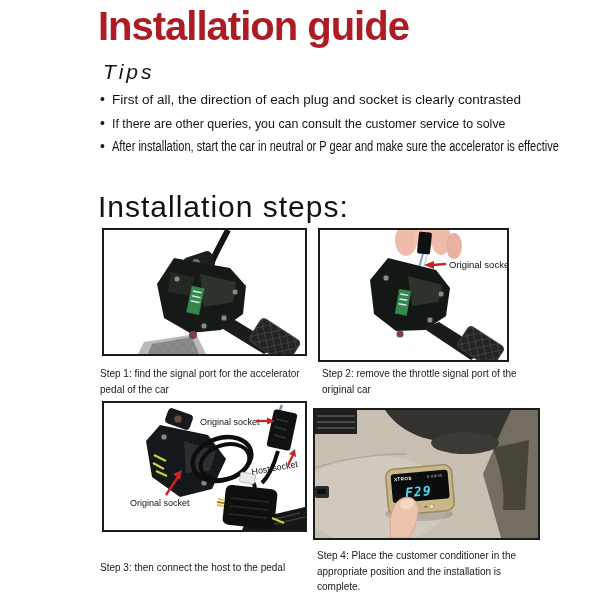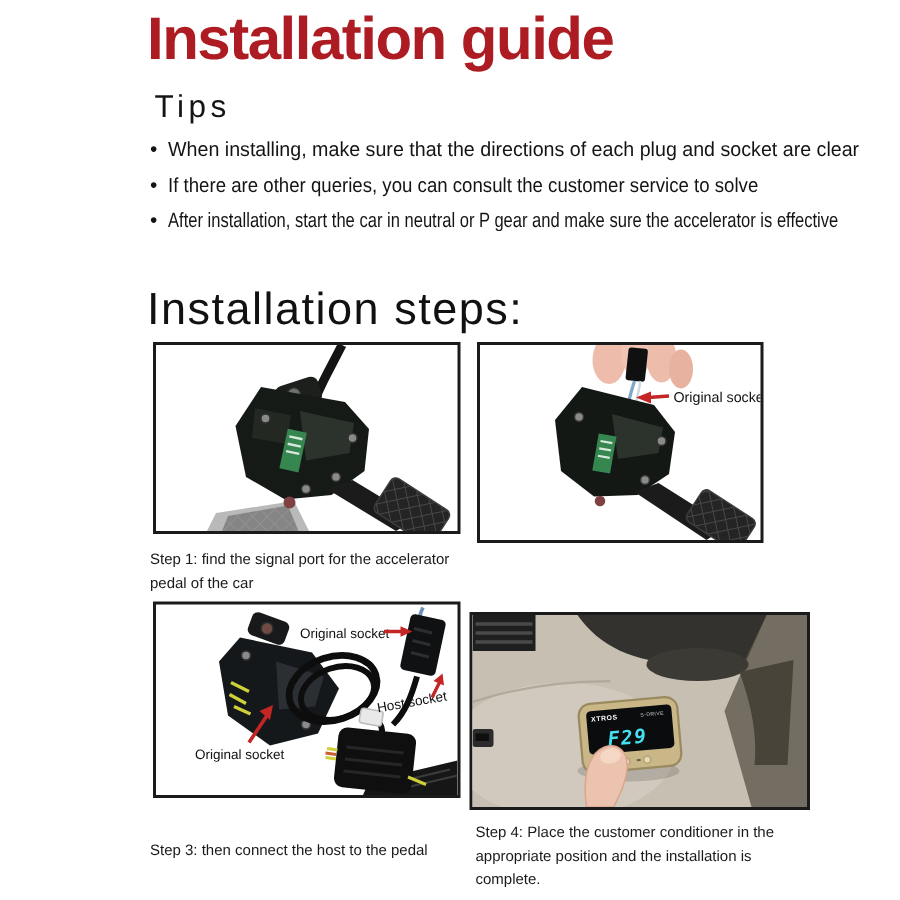--- a/index.html
+++ b/index.html
@@ -1,21 +1,21 @@
 <!DOCTYPE html>
 <html><head>
 <meta charset="utf-8">
 <style>
   html,body{margin:0;padding:0;background:#fff;}
   #page{position:relative;width:600px;height:600px;background:#ffffff;overflow:hidden;
         font-family:"Liberation Sans",sans-serif;color:#1d1d1d;}
   .title{position:absolute;left:98px;top:4px;font-size:40px;font-weight:700;
          color:#ae1c23;letter-spacing:-1px;}
   .tips-heading{position:absolute;left:103px;top:60px;font-size:21px;font-weight:400;
-         letter-spacing:3px;color:#141414;}
+         letter-spacing:3px;color:#141414;font-style:italic;}
   ul.tips{position:absolute;left:100px;top:92px;margin:0;padding:0;list-style:none;width:490px;}
   ul.tips li{position:relative;padding-left:12px;margin-bottom:8px;font-size:13.5px;
          line-height:15.5px;white-space:nowrap;color:#141414;}
   ul.tips li::before{content:"\2022";position:absolute;left:0;top:0;font-size:14px;}
   ul.tips li .cond92{display:inline-block;transform:scaleX(.92);transform-origin:left center;}
   ul.tips li .cond80{display:inline-block;transform:scaleX(.80);transform-origin:left center;font-size:13.8px;}
   ul.tips li .cond97{display:inline-block;transform:scaleX(.97);transform-origin:left center;}
   .steps-heading{position:absolute;left:98px;top:190px;font-size:30px;font-weight:400;
          letter-spacing:1px;color:#111;}
   .fig{position:absolute;background:#fff;border:2px solid #1b1b1b;box-sizing:border-box;}
@@ -33,21 +33,21 @@
 </style>
 </head>
 <body>
 
 <div id="page">
 
   <div class="title">Installation guide</div>
   <div class="tips-heading">Tips</div>
 
   <ul class="tips">
-    <li><span class="cond97">When installing, make sure that the directions of each plug and socket are clear</span></li>
+    <li><span>First of all, the direction of each plug and socket is clearly contrasted</span></li>
     <li><span class="cond92">If there are other queries, you can consult the customer service to solve</span></li>
     <li><span class="cond80">After installation, start the car in neutral or P gear and make sure the accelerator is effective</span></li>
   </ul>
 
   <div class="steps-heading">Installation steps:</div>
 
   <div class="fig" id="fig1">
     <svg width="201" height="124" viewBox="0 0 201 124">
       <defs>
         <pattern id="hatch1" width="7" height="7" patternTransform="rotate(45)" patternUnits="userSpaceOnUse">
@@ -129,20 +129,21 @@
 
       <g>
         <line x1="126" y1="34" x2="112" y2="35" stroke="#c42525" stroke-width="2.4"></line>
         <polygon points="104,35 114,31 114,39" fill="#c42525"></polygon>
         <text x="129" y="38" font-size="9.5" class="lbl">Original socket</text>
       </g>
     </svg>
   </div>
 
   <div class="caption" id="cap1">Step 1: find the signal port for the accelerator pedal of the car</div>
+  <div class="caption" id="cap2">Step 2: remove the throttle signal port of the original car</div>
 
   <div class="fig" id="fig3">
     <svg width="201" height="127" viewBox="0 0 201 127">
 
       <polygon points="142,118 201,104 201,127 138,127" fill="#161616"></polygon>
       <path d="M150,121 L196,110 M158,124 L201,114" stroke="#3c3c3c" stroke-width="1.5"></path>
 
       <g>
         <rect x="62" y="8" width="26" height="16" rx="4" transform="rotate(20 75 16)" fill="#17191b"></rect>
         <circle cx="74" cy="16" r="4" fill="#6f4a42" stroke="#2c2c2c"></circle>

